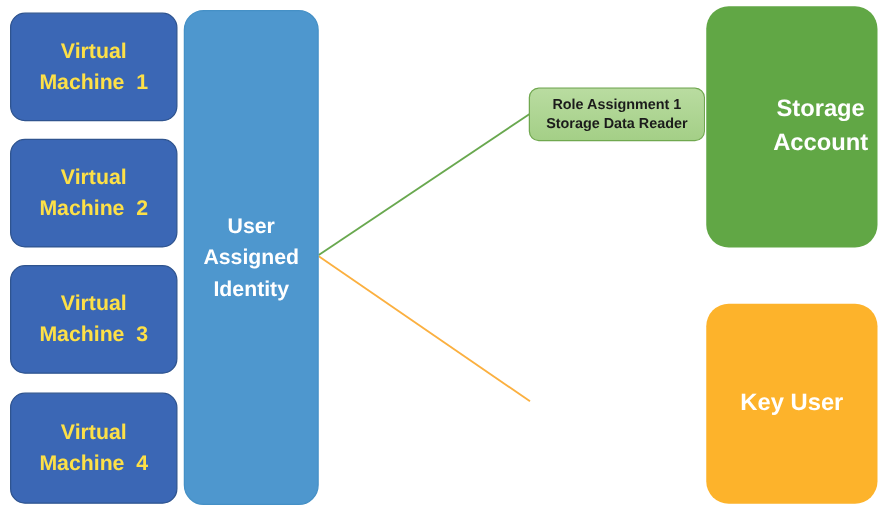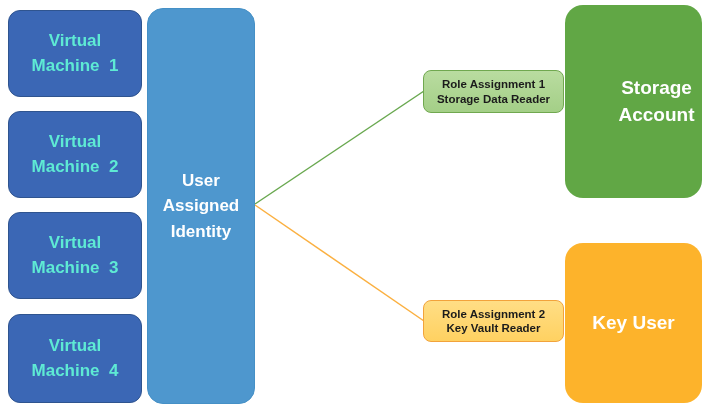--- a/index.html
+++ b/index.html
@@ -30,21 +30,21 @@
     white-space: pre-wrap;
     display: block;
   }
 
   .vm {
     left: 8px;
     width: 134px;
     background: #3B67B5;
     border: 1px solid #2F548F;
     border-radius: 12px;
-    color: #5eead4;
+    color: #fde047;
     font-weight: 700;
     font-size: 17px;
     line-height: 1.45;
   }
   .vm1 { top: 10px;  height: 87px; }
   .vm2 { top: 111px; height: 87px; }
   .vm3 { top: 212px; height: 87px; }
   .vm4 { top: 314px; height: 89px; }
 
   .identity {
@@ -122,24 +122,20 @@
   <div class="node identity">
     <span class="label">User
 Assigned
 Identity</span>
   </div>
 
   <div class="node ra ra1">
     <span class="label">Role Assignment 1
 Storage Data Reader</span>
   </div>
-  <div class="node ra ra2">
-    <span class="label">Role Assignment 2
-Key Vault Reader</span>
-  </div>
 
   <div class="node target storage">
     <span class="label">Storage
 Account</span>
   </div>
   <div class="node target keyvault">
     <span class="label">Key User</span>
   </div>
 
 </div>

